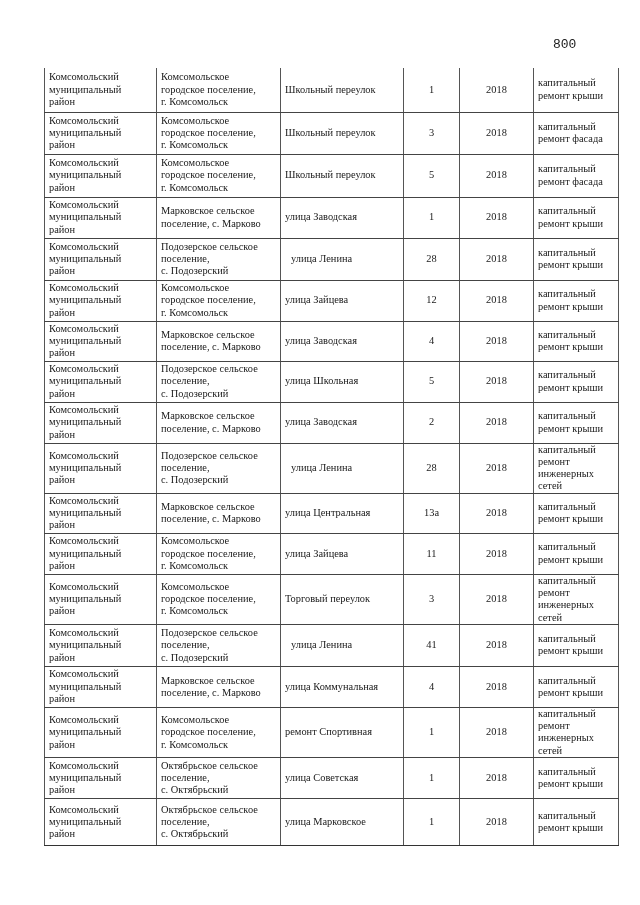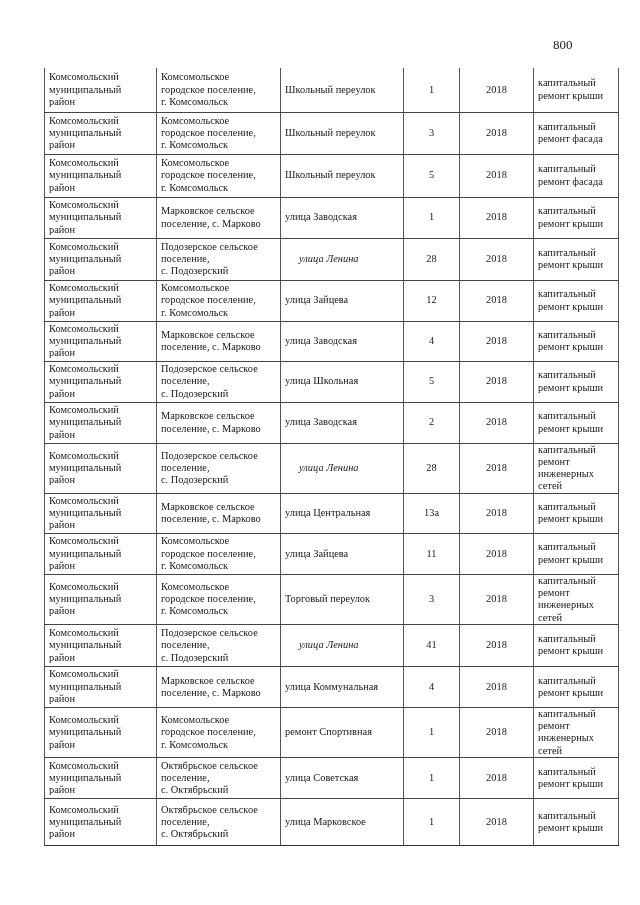--- a/index.html
+++ b/index.html
@@ -1,31 +1,31 @@
 <!DOCTYPE html>
 <html><head>
 <meta charset="utf-8">
 <style>
   html, body { margin: 0; padding: 0; background: #ffffff; }
   body { width: 640px; height: 905px; position: relative; overflow: hidden;
          font-family: "Liberation Serif", "DejaVu Serif", serif; color: #1a1a1a; }
-  .page-number { position: absolute; left: 553px; top: 37px; font-size: 13px; }
+  .page-number { position: absolute; left: 553px; top: 37px; font-size: 13px; font-family: Liberation Mono, monospace; }
   table.register { position: absolute; left: 44px; top: 68px; border-collapse: collapse;
                    table-layout: fixed; width: 569px; font-size: 10.4px; line-height: 12.3px; }
   table.register td { border-left: 1px solid #555; border-right: 1px solid #555;
                       border-bottom: 1px solid #444; padding: 0 4px; vertical-align: middle;
                       overflow: hidden; }
   table.register tr:last-child td { border-bottom: 1px solid #333; }
   td.c-district { width: 103px; padding-left: 6px; margin-top: 16px; }
   td.c-settlement { width: 115px; }
   td.c-street { width: 114px; }
   td.c-house { width: 47px; text-align: center; }
   td.c-year { width: 65px; text-align: center; }
   td.c-work { width: 76px; padding-left: 4px; }
-  td.c-street.indent { padding-left: 18px; font-style: italic; }
+  td.c-street.indent { padding-left: 10px; }
   .line { display: block; white-space: nowrap; }
 </style>
 </head>
 <body>
 
 <div class="page-number">800</div>
 
 <table class="register">
   <tbody id="table-body">
       <tr style="height: 44px;">

